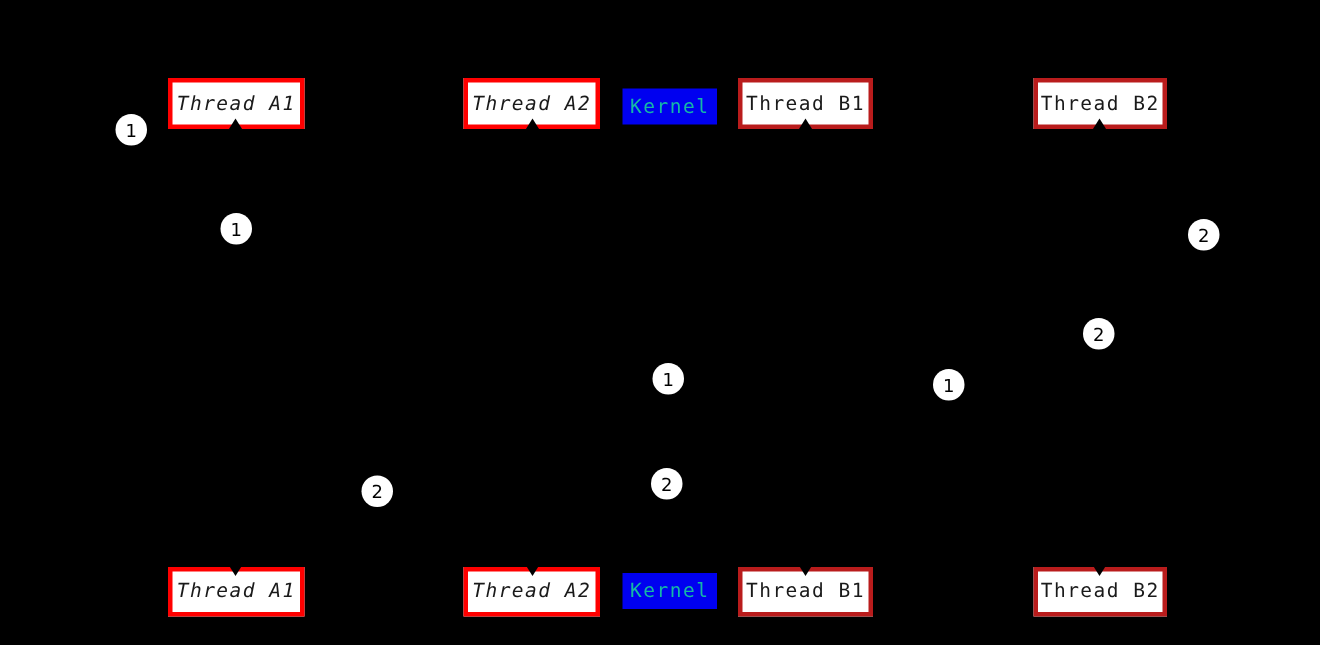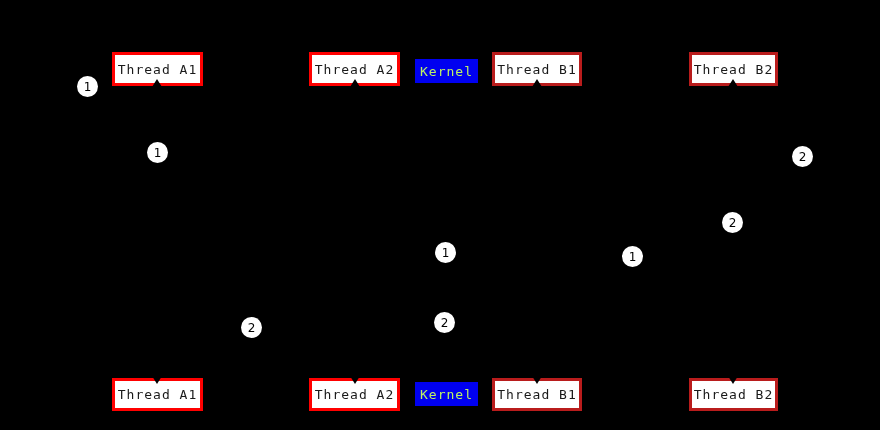--- a/index.html
+++ b/index.html
@@ -13,23 +13,23 @@
   .box{
     position:absolute;
     box-sizing:border-box;
     background:#ffffff;
     color:#1a1a1a;
     display:flex;align-items:center;justify-content:center;
     font-size:13px;
     letter-spacing:1px;
     white-space:nowrap;
   }
-  .box.red{border:3px solid #ff0000;}
+  .box.red{border:3px solid #ff0000;font-style:italic;}
   .box.blue{border:3px solid #b91c1c;}
-  .box.kernel{background:#0000f0;color:#bef264;border:none;letter-spacing:1px;}
+  .box.kernel{background:#0000f0;color:#14b8a6;border:none;letter-spacing:1px;}
 
   
   .t-a1{left:112px;top:52px;width:91px;height:34px;}
   .t-a2{left:309px;top:52px;width:91px;height:34px;}
   .t-k {left:415px;top:59px;width:63px;height:24px;}
   .t-b1{left:492px;top:52px;width:90px;height:34px;}
   .t-b2{left:689px;top:52px;width:89px;height:34px;}
   
   .b-a1{left:112px;top:378px;width:91px;height:33px;}
   .b-a2{left:309px;top:378px;width:91px;height:33px;}

